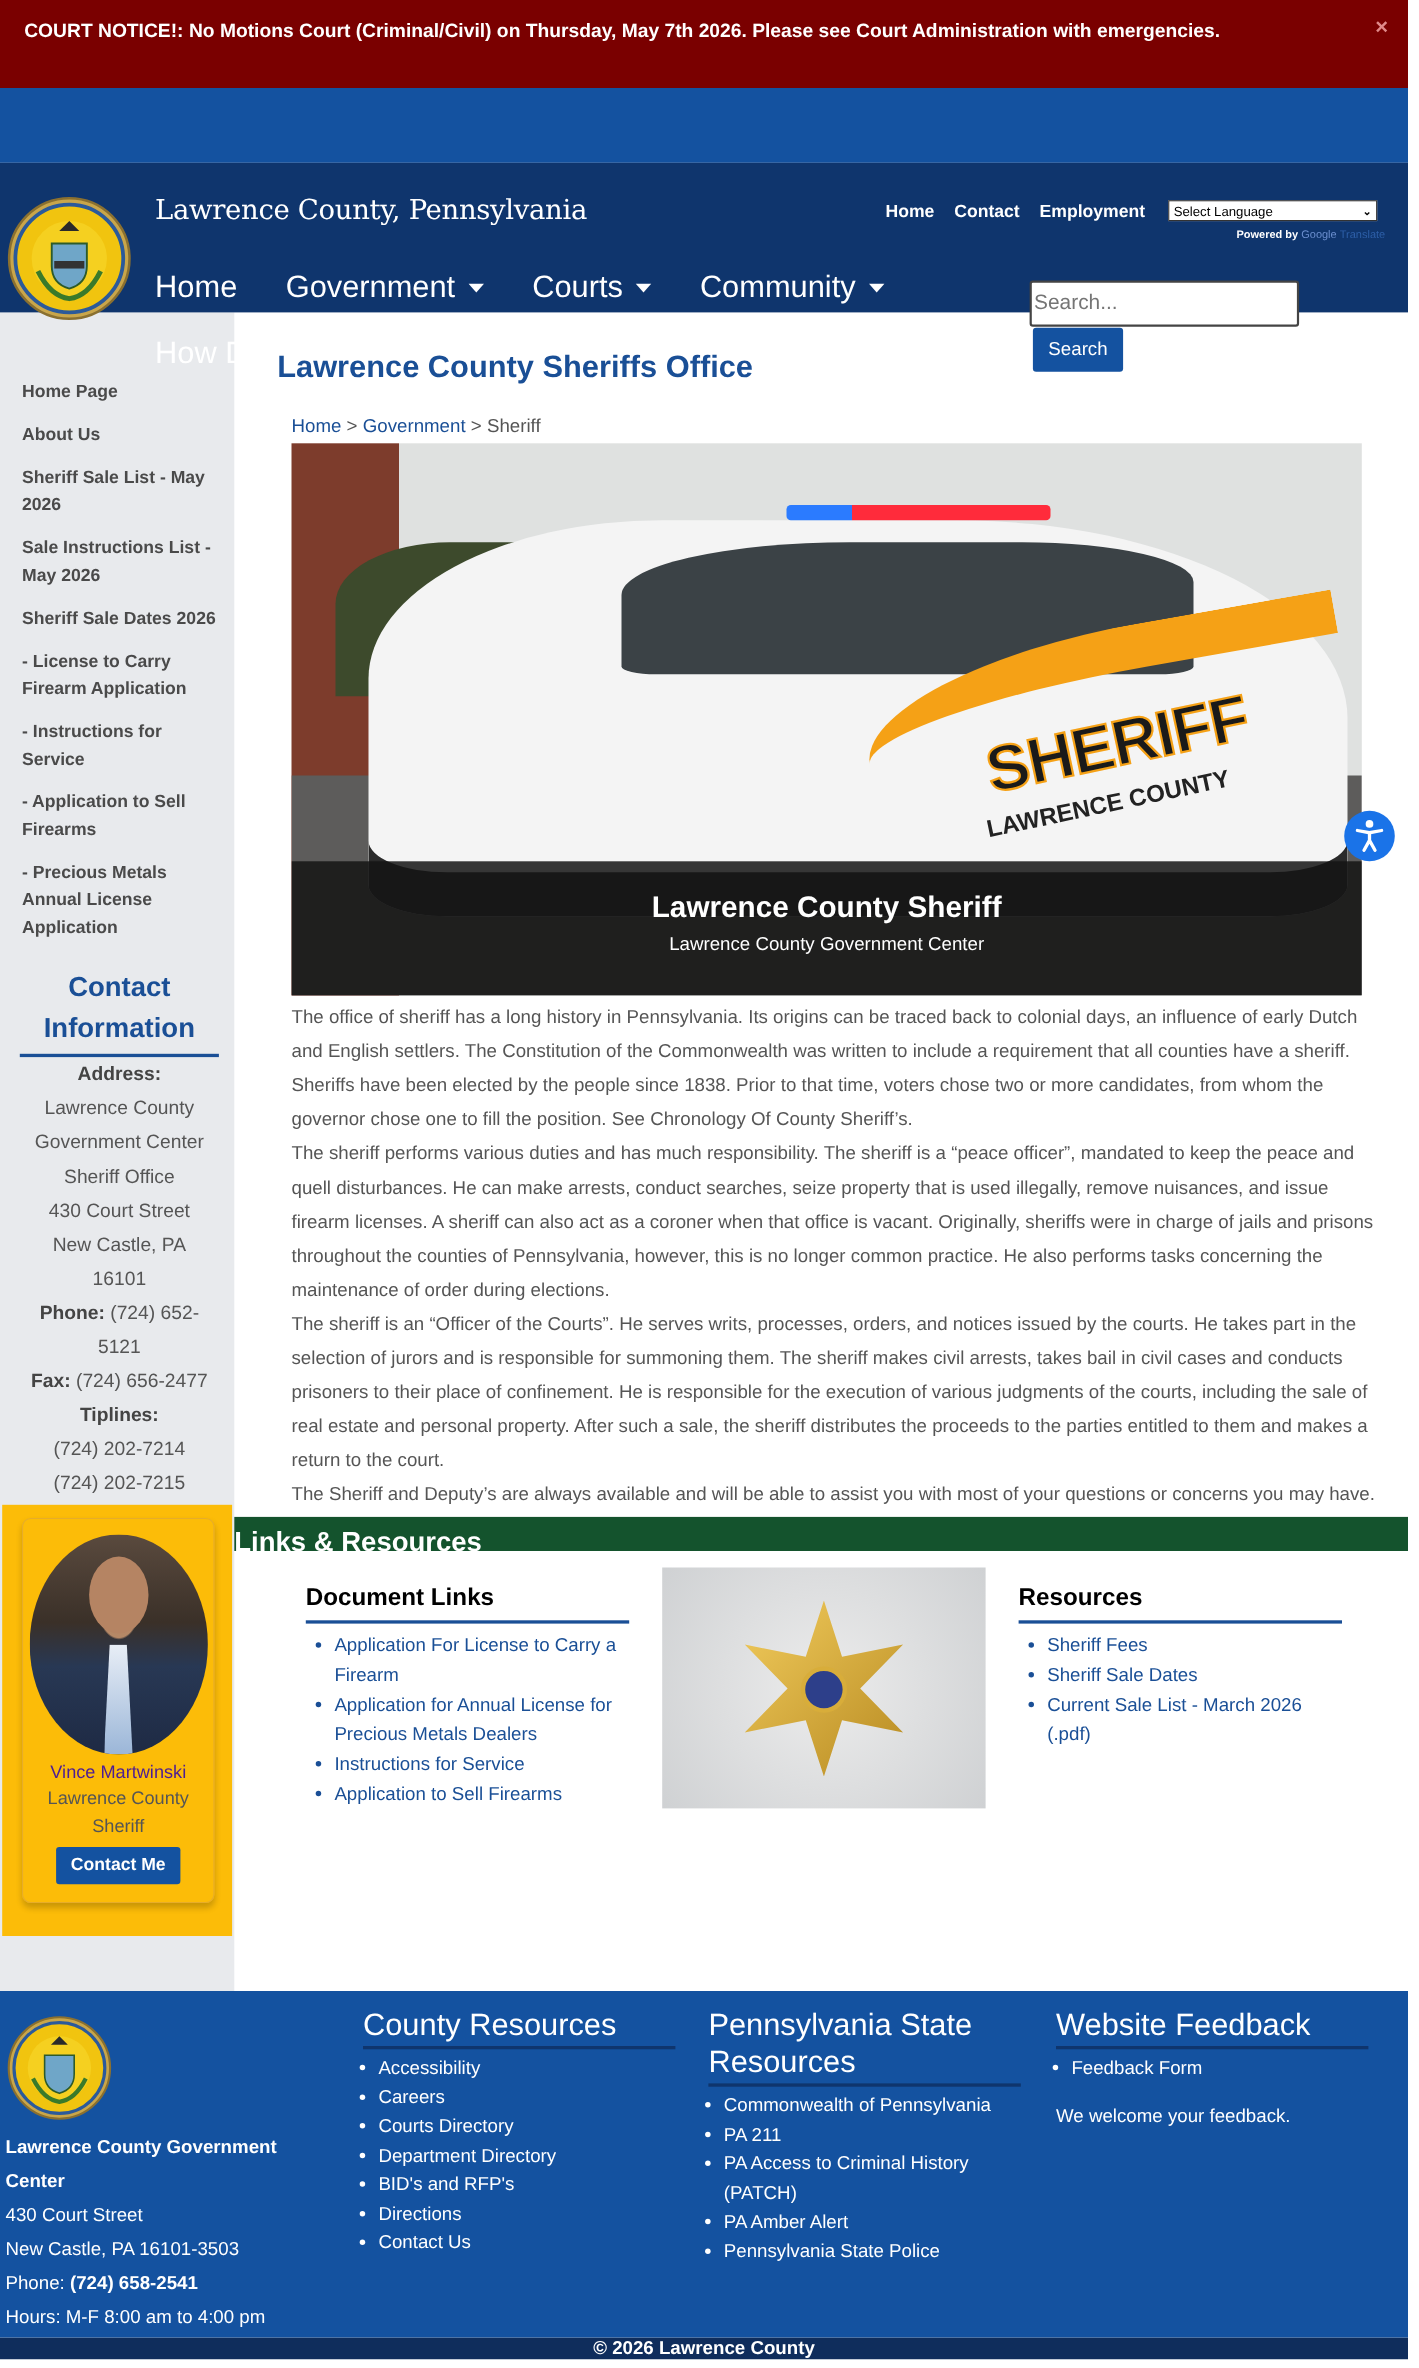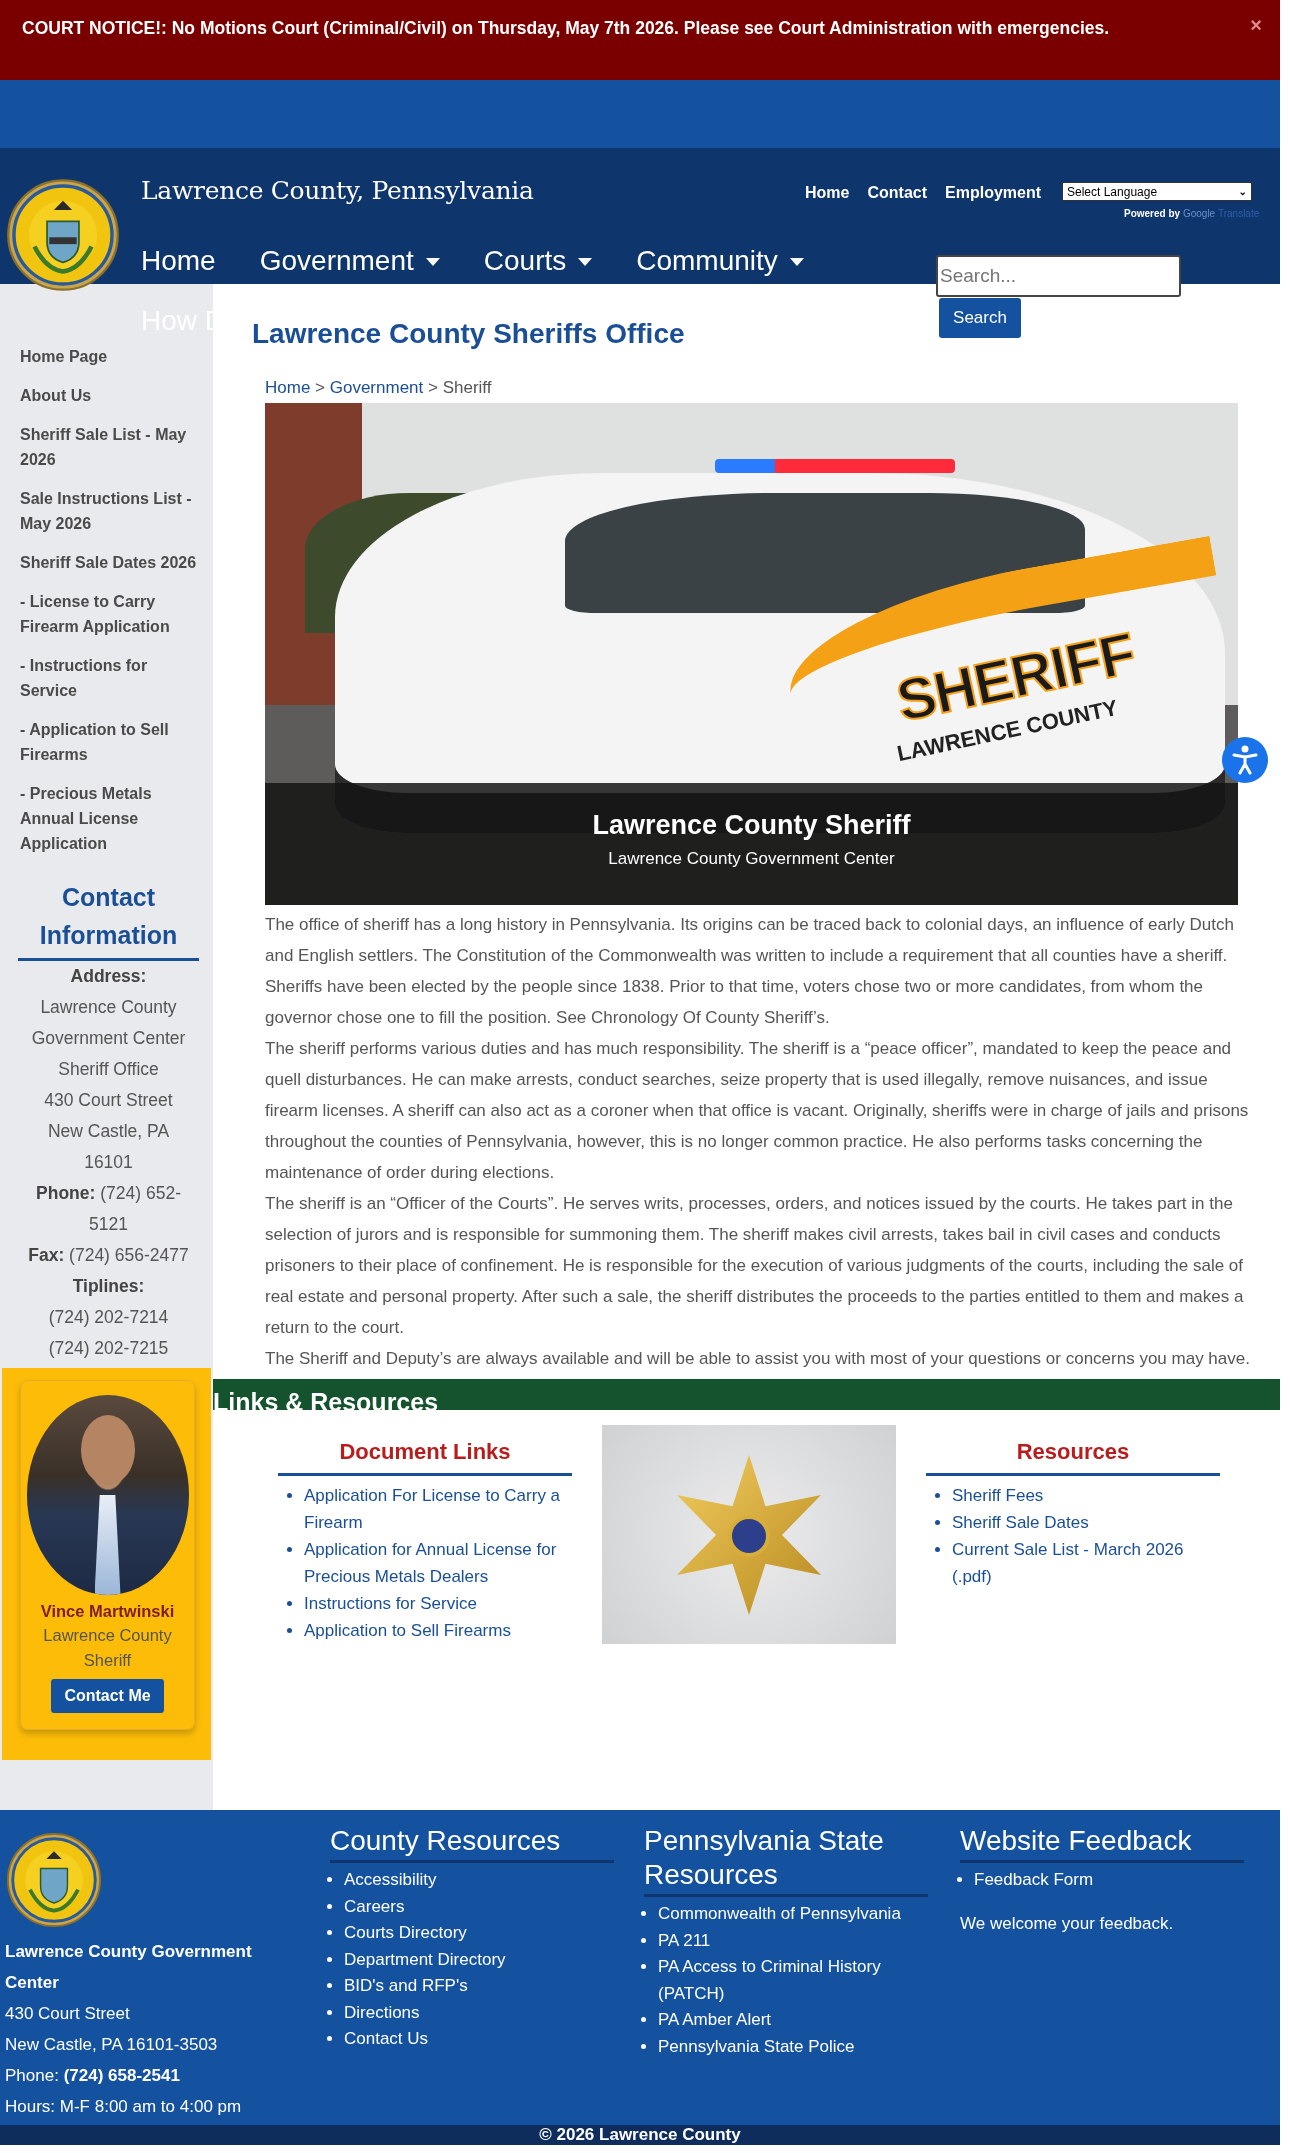--- a/index.html
+++ b/index.html
@@ -38,21 +38,21 @@
   .side-menu a { display: block; color: #4a4a4a; font-weight: bold; font-size: 16px; line-height: 25px; margin-bottom: 14px; text-decoration: none; }
   .contact { text-align: center; padding: 4px 14px 0 18px; margin-top: 18px; }
   .contact h3 { color: #1a4f96; font-size: 25px; line-height: 38px; border-bottom: 3px solid #1a4f96; padding-bottom: 4px; }
   .contact .line { font-size: 17.5px; line-height: 31px; color: #555; }
   .contact b { color: #444; }
   .profile { background: #fcbc08; margin: 4px 2px 0 2px; padding: 12px 16px 30px 18px; }
   .profile-card { border: 1px solid #e6ad2a; border-radius: 8px; box-shadow: 0 4px 6px rgba(0,0,0,0.2); padding: 14px 2px 16px; text-align: center; }
   .portrait { width: 162px; height: 200px; border-radius: 50%; margin: 0 auto; background: radial-gradient(ellipse at 50% 30%, #b58866 0 17%, transparent 18%), linear-gradient(180deg, #5a4a3e 0%, #3a3028 40%, #283854 60%, #1e2a44 100%); position: relative; overflow: hidden; }
   .portrait .shirt { position: absolute; left: 68px; top: 100px; width: 26px; height: 100px; background: linear-gradient(180deg, #e8eef6, #9bb6d8); clip-path: polygon(20% 0,80% 0,100% 100%,0 100%); }
   .portrait .head { position:absolute; left:54px; top:20px; width:54px; height:70px; border-radius:50%; background:#b58463; }
-  .profile-name { color: #7f1d1d; font-weight: bold; font-size: 16.5px; margin-top: 4px; line-height: 24px; }
+  .profile-name { color: #4c1d95; font-weight: normal; font-size: 16.5px; margin-top: 4px; line-height: 24px; }
   .profile-title { color: #555; font-size: 16.5px; line-height: 25px; }
   .contact-me { display: inline-block; background: #1452a0; color: #fff; font-weight: bold; font-size: 16px; padding: 8px 13px; border-radius: 3px; margin-top: 6px; border: none; font-family: "Liberation Sans", sans-serif; }
 
   .main { flex: 1; position: relative; }
   .page-title { color: #1a4f96; font-size: 28px; font-weight: bold; margin: 33px 0 0 39px; line-height: 34px; }
   .breadcrumb { margin: 26px 0 0 52px; font-size: 17px; color: #555; line-height: 22px; }
   .breadcrumb a { color: #1a4f96; text-decoration: none; }
   .hero { margin: 4px 0 0 52px; width: 973px; height: 502px; position: relative; overflow: hidden;
     background:
       linear-gradient(180deg, rgba(0,0,0,0) 0%, rgba(0,0,0,0) 60%),
@@ -68,21 +68,21 @@
   .hero-caption { position: absolute; left: 0; bottom: 0; width: 100%; height: 122px; background: rgba(20,20,20,0.85); text-align: center; color: #fff; }
   .hero-caption h2 { font-size: 27px; margin-top: 26px; line-height: 32px; }
   .hero-caption p { font-size: 17px; margin-top: 8px; }
 
   .article { margin: 4px 0 0 52px; width: 985px; font-size: 17px; line-height: 31px; color: #555; }
   .article p { margin: 0; }
 
   .links-bar { background: #14532d; color: #fff; font-weight: bold; font-size: 25px; height: 31px; line-height: 47px; margin-top: 5px; padding-left: 0; }
   .links-grid { display: flex; padding: 15px 0 0 0; height: 330px; }
   .col { position: relative; }
-  .col h3 { color: #b91c1c; text-align: center; font-size: 22px; line-height: 30px; padding-bottom: 6px; border-bottom: 3px solid #1a4f96; margin-top: 12px; }
+  .col h3 { color: #000000; font-size: 22px; line-height: 30px; padding-bottom: 6px; border-bottom: 3px solid #1a4f96; margin-top: 12px; }
   .col ul { list-style: disc; padding-left: 26px; margin-top: 6px; }
   .col li { color: #1a4f96; font-size: 17px; line-height: 27px; }
   .col li a { color: #1a4f96; text-decoration: none; }
   .col ul ul { list-style: circle; padding-left: 24px; margin-top: 0; }
   .col li .note { color: #555; }
   .badge-img { width: 294px; height: 219px; background: radial-gradient(circle at 50% 50%, #ececec 0, #cfd1d3 100%); position: relative; margin-left: 30px; }
   .badge-star { position:absolute; left:72px; top:30px; width:150px; height:160px; background: linear-gradient(135deg,#f2cc5d,#b78a21); clip-path: polygon(50% 0%, 61% 32%, 98% 25%, 72% 50%, 98% 75%, 61% 68%, 50% 100%, 39% 68%, 2% 75%, 28% 50%, 2% 25%, 39% 32%); }
   .badge-center { position:absolute; left:126px; top:90px; width:42px; height:42px; border-radius:50%; background:#2d3f8a; border: 4px solid #d8ad3a; }
 
   

